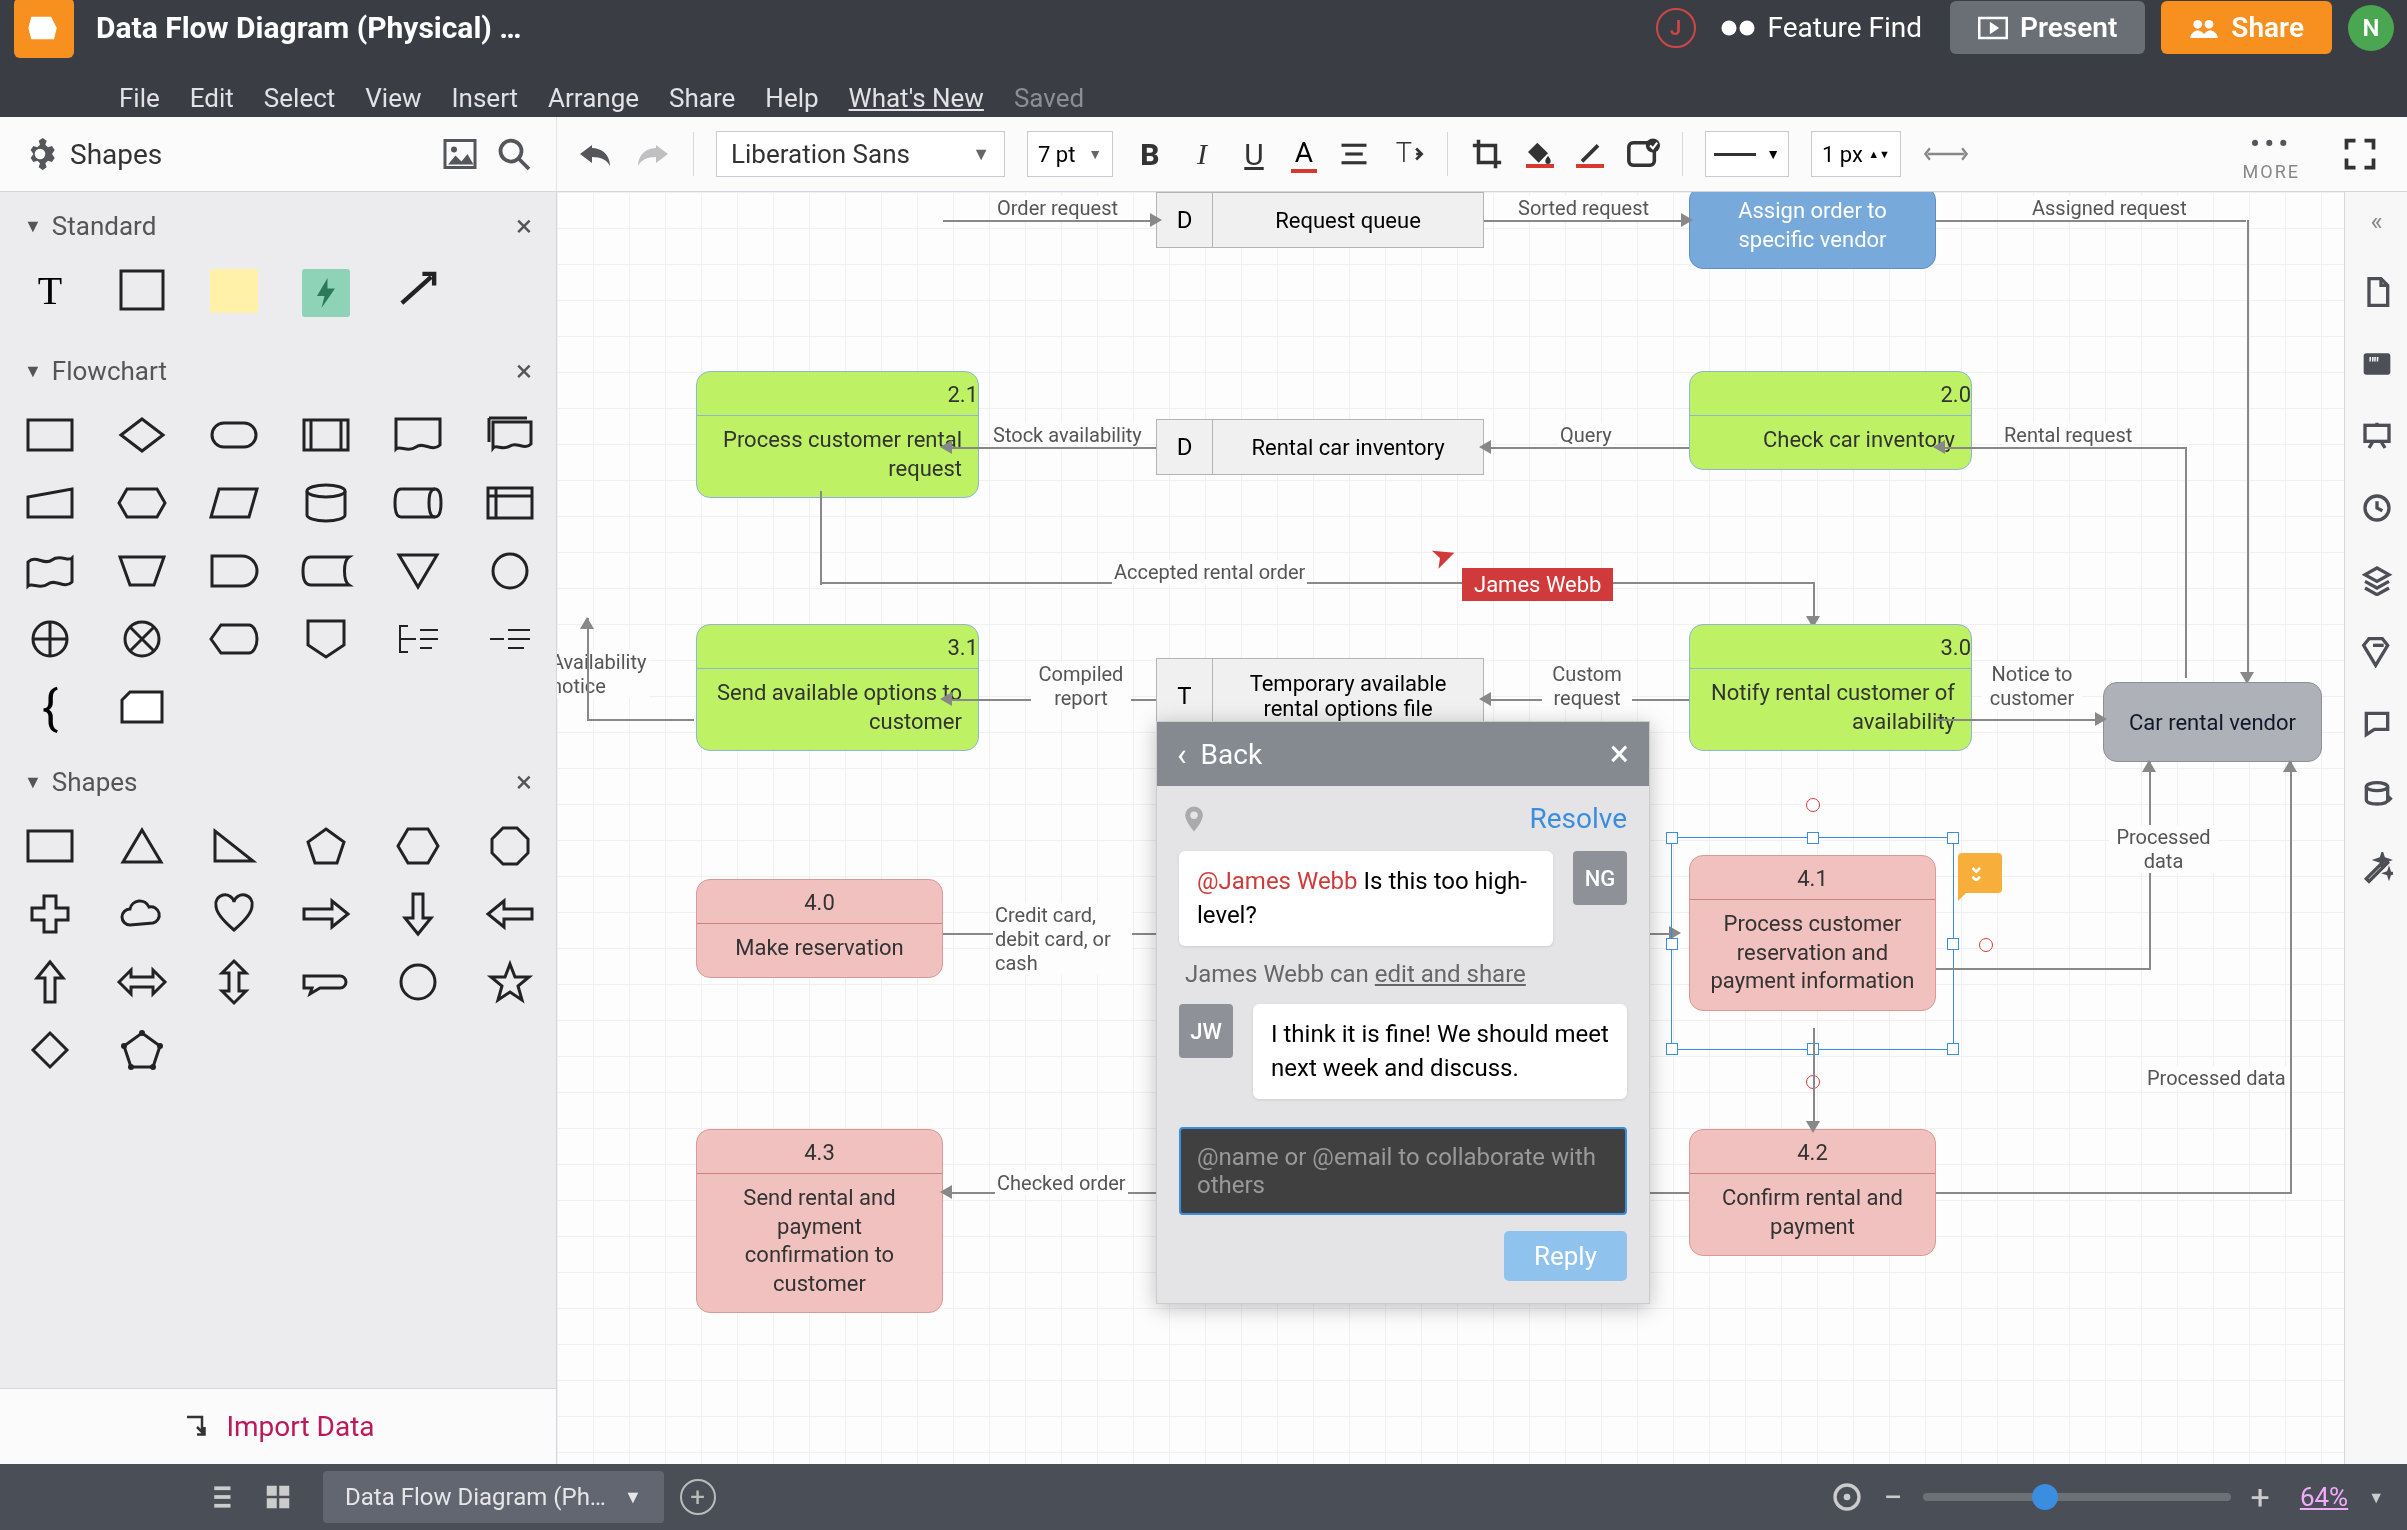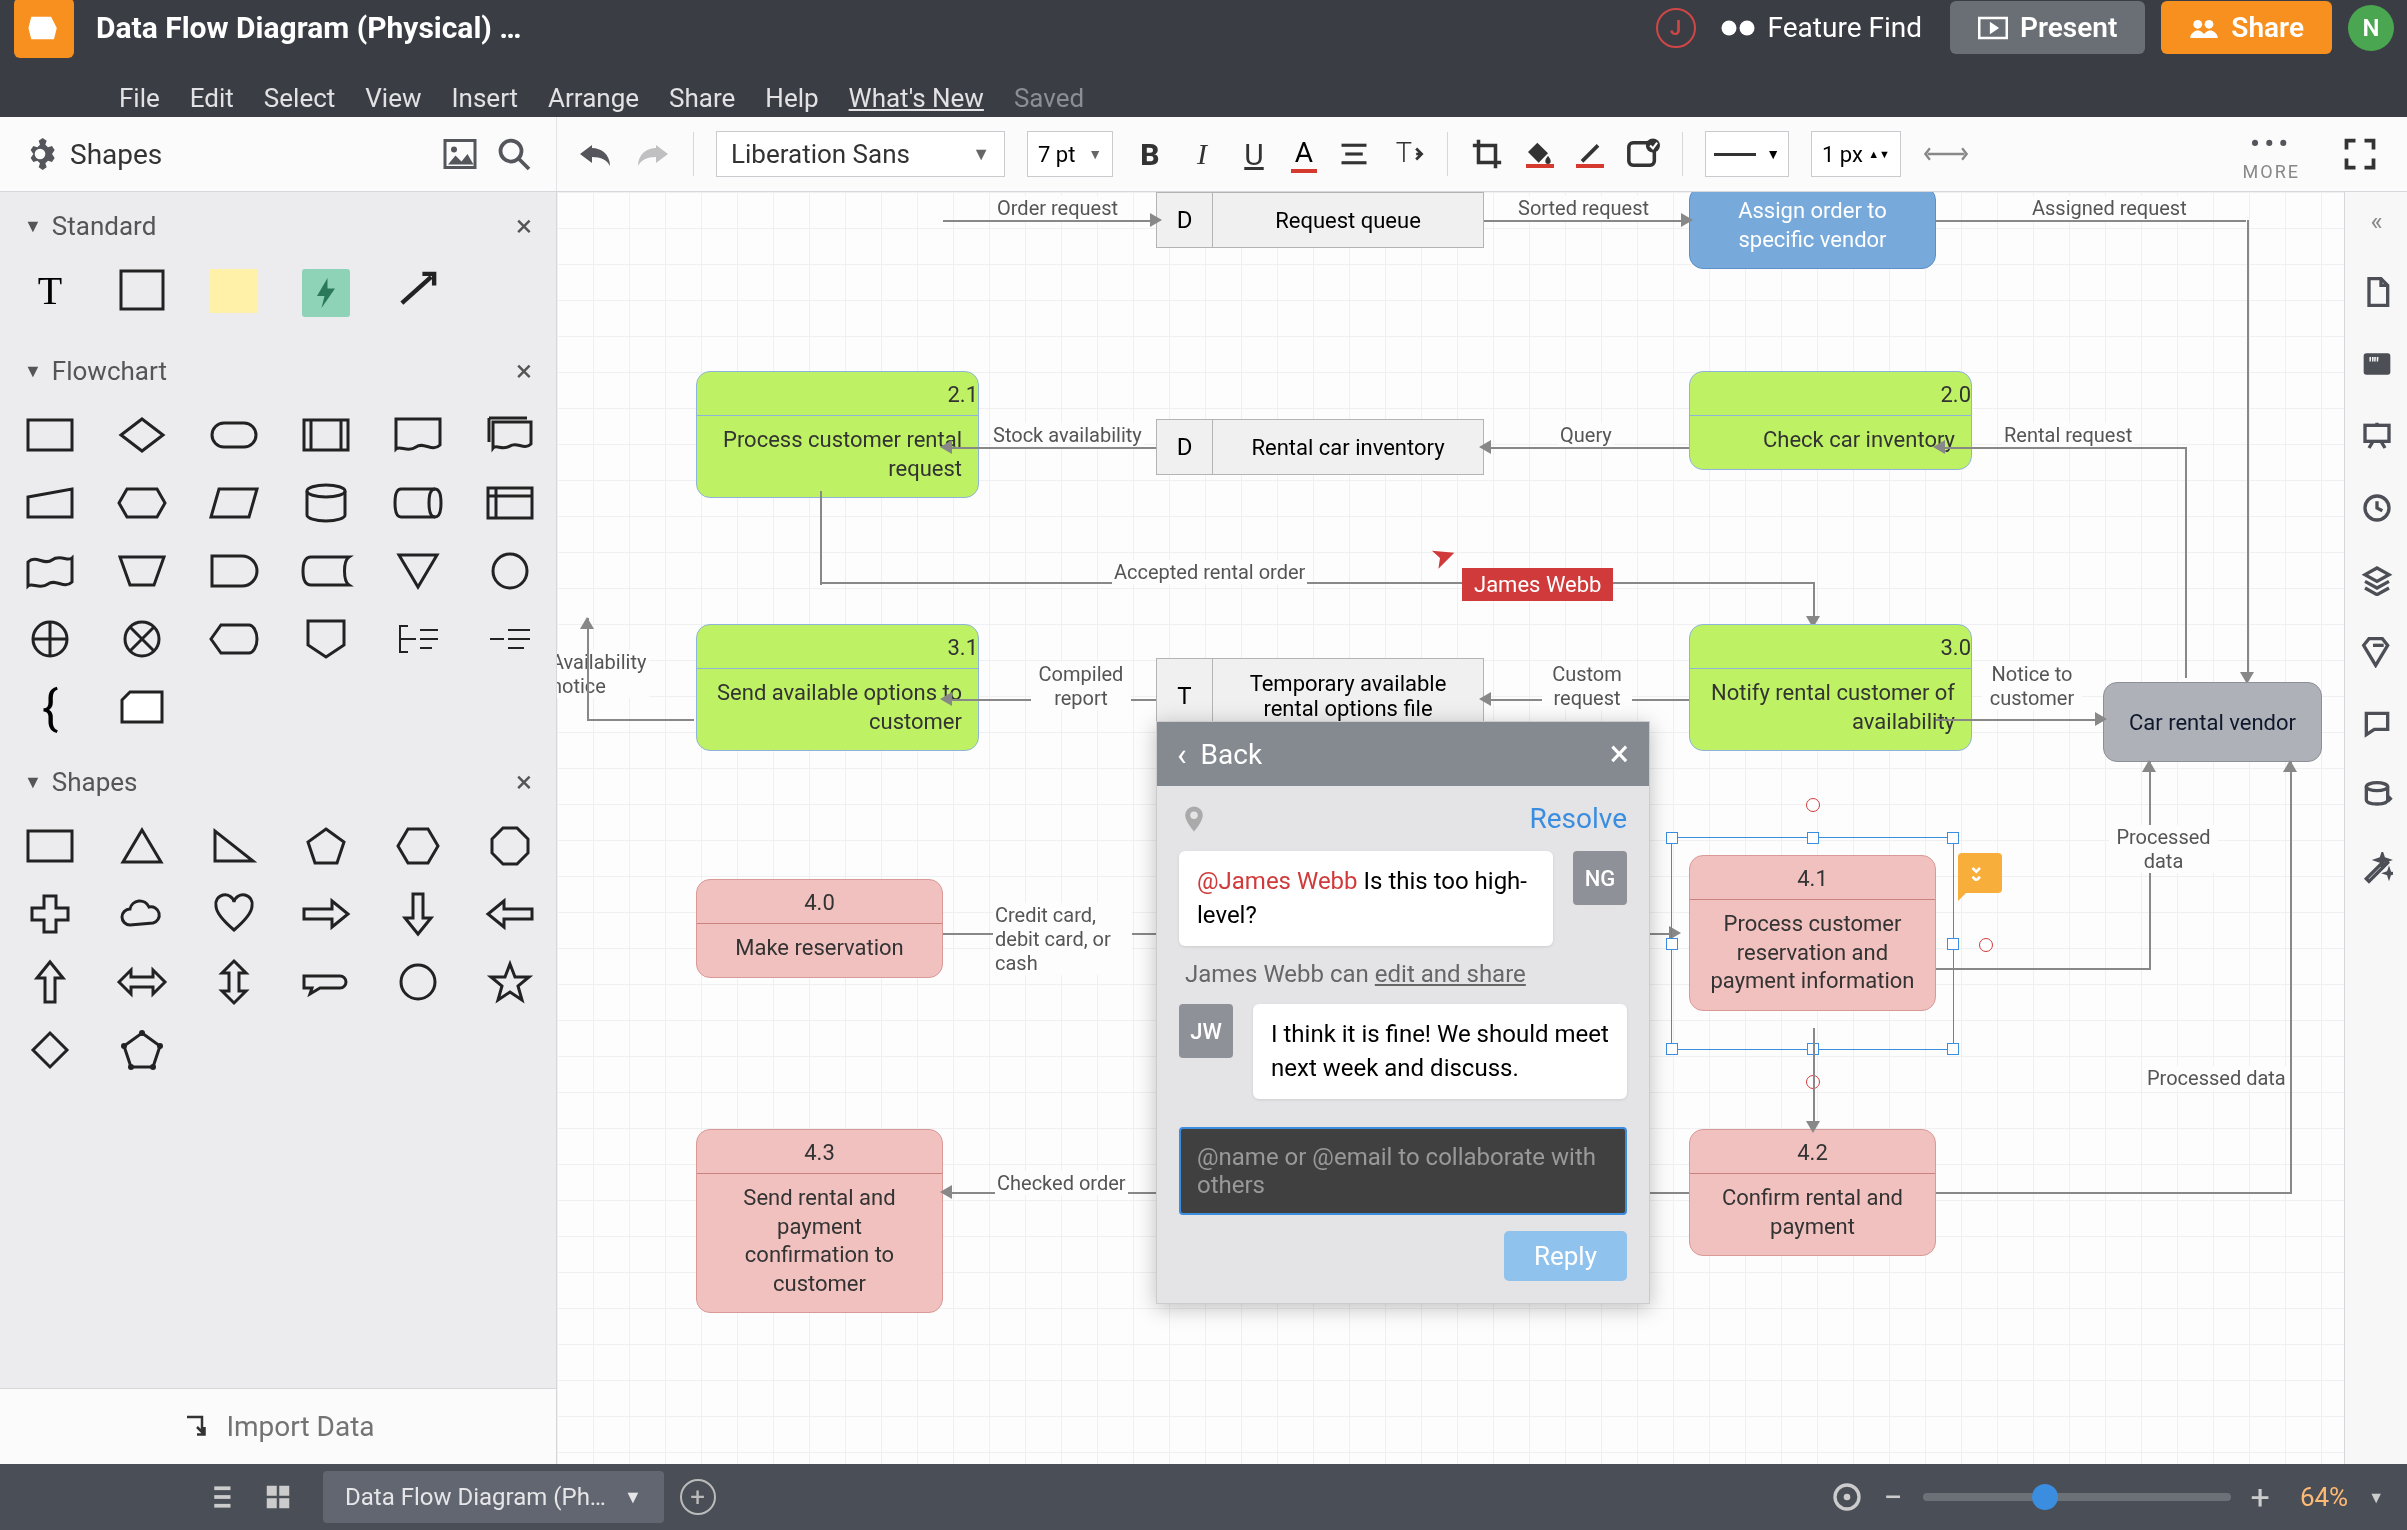--- a/index.html
+++ b/index.html
@@ -58,21 +58,21 @@
 
 .left-panel { position:absolute; top:192px; left:0; width:557px; bottom:66px; background:#ececef; border-right:1px solid #d5d7da; overflow:hidden;}
 .lp-section-hdr { display:flex; align-items:center; padding:16px 24px; color:#555; font-size:26px;}
 .lp-section-hdr .tri { font-size:18px; margin-right:10px;}
 .lp-section-hdr .x { margin-left:auto; font-size:30px; color:#555;}
 .shape-grid { display:flex; flex-wrap:wrap; padding: 10px 18px 20px 26px; gap: 26px 44px; }
 .shape-item { width:48px; height:42px; display:flex; align-items:center; justify-content:center; }
 .shape-item svg { overflow:visible; }
 .sticky { width:48px; height:44px; background:#fff2a8; }
 .bolt { width:48px; height:48px; background:#8ed2b8; border-radius:3px; display:flex; align-items:center; justify-content:center;}
-.import-data { position:absolute; bottom:0; left:0; width:557px; height:76px; background:#fbfbfb; border-top:1px solid #d5d7da; display:flex; align-items:center; justify-content:center; font-size:28px; color:#737373;}
+.import-data { position:absolute; bottom:0; left:0; width:557px; height:76px; background:#fbfbfb; border-top:1px solid #d5d7da; display:flex; align-items:center; justify-content:center; font-size:28px; color:#be185d;}
 .import-data svg { width:30px; height:30px; margin-right:14px; }
 
 
 .canvas { position:absolute; top:192px; left:557px; right:64px; bottom:66px; background:#fdfdfd; overflow:hidden;}
 .canvas::before { content:""; position:absolute; inset:0; 
   background-image: linear-gradient(#f0f0f2 1px, transparent 1px), linear-gradient(90deg, #f0f0f2 1px, transparent 1px);
   background-size: 36px 36px;
 }
 .node { position:absolute; border-radius:14px; font-size:22px; color:#333; text-align:center; }
 .node-hdr { border-bottom:1.5px solid #6695c8; padding:10px 0 8px; font-size:22px;}
@@ -129,21 +129,21 @@
 
 
 .bottombar { position:absolute; bottom:0; left:0; right:0; height:66px; background:#4a4e56; display:flex; align-items:center; color:#ddd; padding:0 24px;}
 .bb-icon { width:30px; height:30px; margin-right:30px;}
 .page-tab { background:#626670; height:52px; display:flex; align-items:center; padding:0 22px; border-radius:4px; font-size:24px; color:#e6e6e8; margin-right:16px;}
 .page-tab .caret { margin-left:18px; font-size:18px;}
 .add-page { width:36px; height:36px; border:2px solid #bbb; border-radius:50%; display:flex; align-items:center; justify-content:center; color:#bbb; font-size:26px;}
 .bb-right { margin-left:auto; display:flex; align-items:center; gap:20px;}
 .zoom-slider { width:308px; height:8px; background:#6c7077; border-radius:4px; position:relative;}
 .zoom-thumb { position:absolute; width:26px; height:26px; background:#3b8de0; border-radius:50%; top:-9px;}
-.zoom-pct { font-size:26px; color:#fdba74; margin-left:10px;}
+.zoom-pct { font-size:26px; color:#f0abfc; margin-left:10px;text-decoration:underline;}
 </style>
 </head>
 <body>
 
 <div class="header">
   <div class="header-top">
     <div class="logo-box">
       <svg viewBox="0 0 24 20">
           <path d="M3 2h14l4 8-2 8H3L1 10z"></path>
         </svg>

